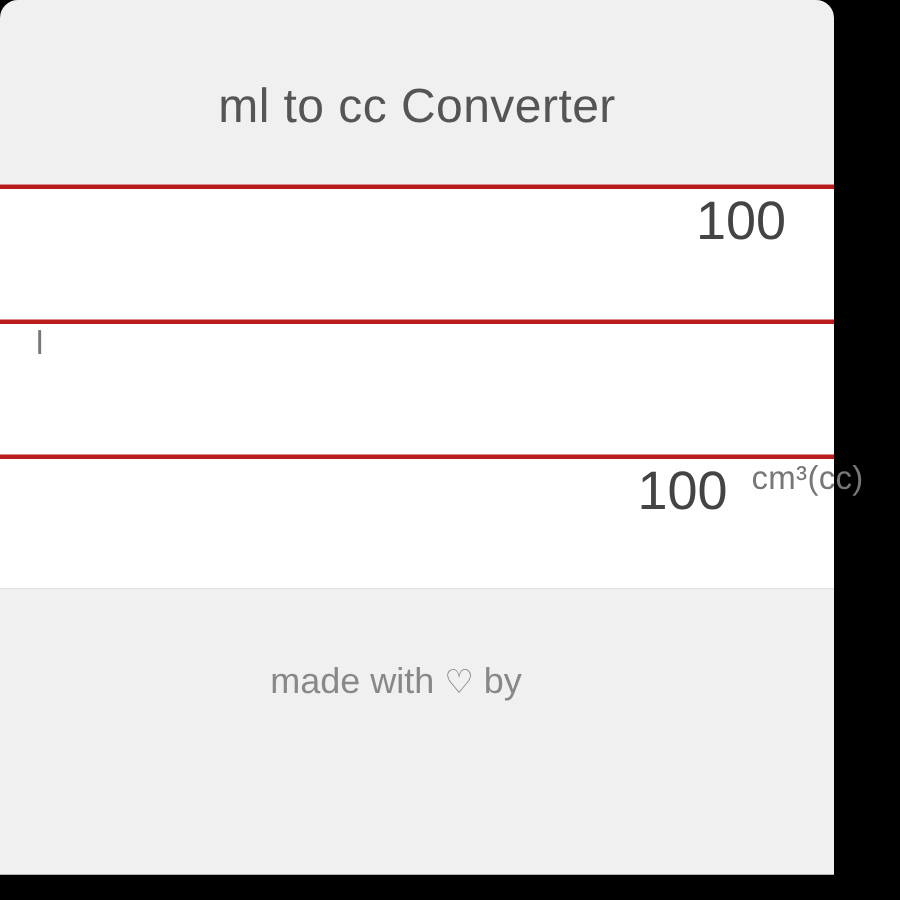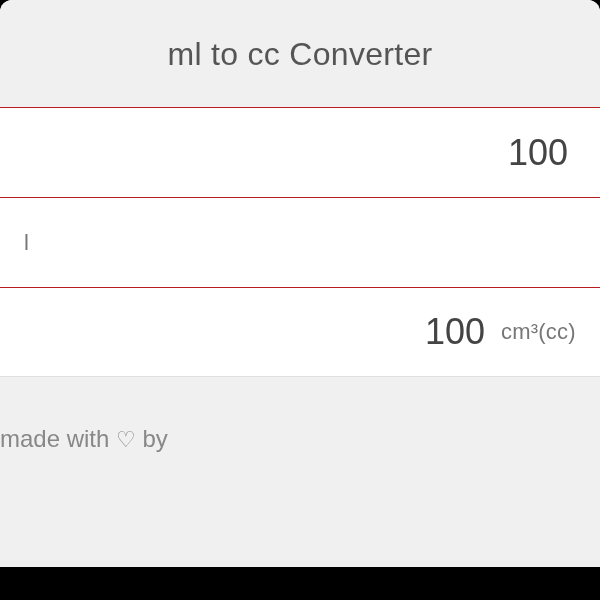--- a/index.html
+++ b/index.html
@@ -2,45 +2,45 @@
 <html><head>
 <meta charset="utf-8">
 <style>
   * { box-sizing: border-box; margin: 0; padding: 0; }
   html, body { width: 600px; height: 600px; overflow: hidden; }
   body {
     font-family: -apple-system, BlinkMacSystemFont, "Segoe UI", Helvetica, Arial, sans-serif;
     background: #000;
   }
   .panel {
-    width: 600px;
+    width: 556px;
     background: #f0f0f0;
     border-radius: 12px 12px 0 0;
-    padding-top: 0;
+    padding-top: 16px;
   }
   .header {
     background: #f0f0f0;
     text-align: center;
     padding: 36px 20px 34px 20px;
     border-radius: 12px 12px 0 0;
   }
   .header h1 {
     font-size: 32px;
     font-weight: 400;
     color: #555;
     letter-spacing: 0.3px;
   }
   .rows {
     background: #f0f0f0;
   }
   .row {
     display: flex;
-    align-items: center;
+    align-items: flex-start;
     background: #fff;
-    border-top: 1px solid #b91c1c;
+    border-top: 3px solid #b91c1c;
     height: 90px;
     padding: 0 20px 0 20px;
   }
   .row:last-child {
     border-bottom: 1px solid #e0e0e0;
   }
   .value-input {
     flex: 1;
     border: none;
     outline: none;
@@ -56,21 +56,21 @@
     width: 110px;
     font-size: 22px;
     font-weight: 400;
     color: #777;
     text-align: left;
     padding-left: 4px;
     letter-spacing: 0.2px;
   }
   .footer {
     background: #f0f0f0;
-    text-align: left;
+    text-align: center;
     padding: 48px 28px 0 0;
     height: 190px;
   }
   .footer-text {
     font-size: 24px;
     color: #888;
     font-weight: 400;
   }
   .heart {
     font-size: 22px;

